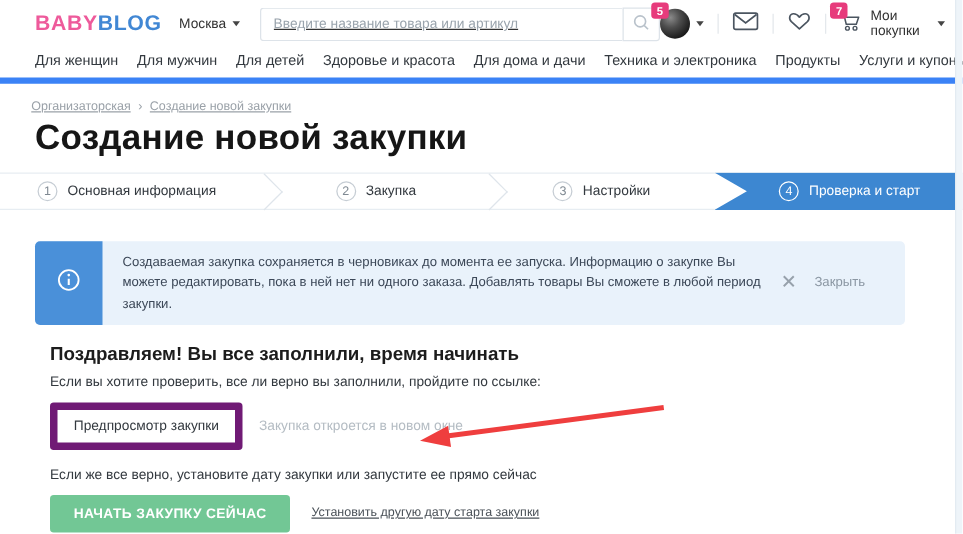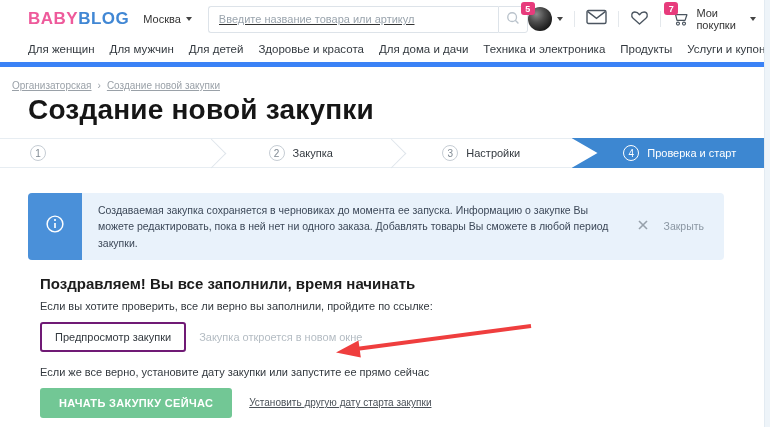--- a/index.html
+++ b/index.html
@@ -29,21 +29,21 @@
     position:absolute; top:-5px; left:-7px; min-width:14px; height:13px; padding:0 3px;
     background:#e73b7c; color:#fff; font-size:9px; font-weight:bold; border-radius:3px;
     display:flex; align-items:center; justify-content:center; z-index:2;
   }
   .icon-btn { position:relative; display:flex; align-items:center; cursor:pointer; }
   .mypurch { display:flex; align-items:center; gap:6px; font-size:11px; color:#333; cursor:pointer; position:relative; }
   
   .nav { height:31px; display:flex; align-items:center; gap:15px; padding:0 28px; border-bottom:5px solid #3b82f6; }
   .nav span { font-size:11.5px; color:#33393f; cursor:pointer; white-space:nowrap; }
   
-  .crumbs { margin:13px 0 0 12px; font-size:10px; color:#9aa1a8; display:flex; gap:6px; align-items:flex-end; }
+  .crumbs { margin:13px 0 0 25px; font-size:10px; color:#9aa1a8; display:flex; gap:6px; align-items:flex-end; }
   .crumbs a { color:#9aa1a8; text-decoration:underline; cursor:pointer; }
   .page-title { margin:3px 0 12px 28px; font-size:28px; font-weight:bold; color:#161616; letter-spacing:.2px; }
   
   .steps { display:flex; height:30px; border-top:1px solid #e7edf2; border-bottom:1px solid #e7edf2; position:relative; }
   .step { flex:1; display:flex; align-items:center; justify-content:center; position:relative; cursor:pointer; }
   .step:first-child { justify-content:flex-start; padding-left:30px; }
   .step .sep { position:absolute; right:-11px; top:4px; width:21px; height:21px; border-top:1px solid #dfe5eb; border-right:1px solid #dfe5eb; transform:rotate(45deg); background:transparent; z-index:1; }
   .step-num {
     width:16px; height:16px; border:1px solid #c6cdd4; border-radius:50%; margin-right:8px;
     font-size:10px; color:#7f8992; display:flex; align-items:center; justify-content:center; flex:none;
@@ -53,28 +53,28 @@
     background:#3d87d1; margin-top:-1px; margin-bottom:-1px;
     clip-path:polygon(0 0, 100% 0, 100% 100%, 0 100%, 26px 50%);
     padding-left:18px;
   }
   .step.active .step-num { border-color:#fff; color:#fff; }
   .step.active .step-label { color:#fff; }
   
   .banner { margin:25px 46px 0 28px; display:flex; background:#e9f2fb; border-radius:4px; min-height:50px; }
   .banner-icon { width:54px; border-radius:4px 0 0 4px; background:#4a90d9; display:flex; align-items:center; justify-content:center; flex:none; }
   .banner-text { flex:1; padding:9px 14px 9px 16px; font-size:10.5px; line-height:1.55; color:#3c4858; }
-  .banner-close { display:flex; align-items:center; gap:16px; padding-right:20px; font-size:10.5px; color:#8b97a3; white-space:nowrap; cursor:pointer; }
+  .banner-close { display:flex; align-items:center; gap:16px; padding-right:32px; font-size:10.5px; color:#8b97a3; white-space:nowrap; cursor:pointer; }
   
   .content { padding:0 40px; }
   .congrats { margin-top:15px; font-size:15px; font-weight:bold; color:#1c1c1c; }
   .hint { margin-top:8px; font-size:11px; color:#33393f; }
   .row { margin-top:10px; display:flex; align-items:center; }
   .btn-preview {
-    background:#fff; border:2px solid #701a75; border-radius:3px; padding:7px 13px;
+    background:#fff; border:6px solid #701a75; border-radius:3px; padding:7px 13px;
     font-size:11px; color:#33393f; cursor:pointer; font-family:"Liberation Sans",sans-serif;
   }
   .preview-note { margin-left:13px; font-size:11px; color:#b4bcc3; }
   .hint2 { margin-top:14px; font-size:11px; color:#33393f; }
   .btn-start {
     background:#72c795; border:none; border-radius:3px; padding:9px 19px;
     font-size:11px; font-weight:bold; color:#fff; letter-spacing:.3px; cursor:pointer; font-family:"Liberation Sans",sans-serif;
   }
   .other-date { margin-left:17px; font-size:10px; color:#4a5158; text-decoration:underline; cursor:pointer; }
   
@@ -155,20 +155,21 @@
 <div class="crumbs">
   <a>Организаторская</a>
   <span>›</span>
   <a>Создание новой закупки</a>
 </div>
 <h1 class="page-title">Создание новой закупки</h1>
 
 <div class="steps">
   <div class="step">
     <span class="step-num">1</span>
+    <span class="step-label">Основная информация</span>
     <span class="sep"></span>
   </div>
   <div class="step">
     <span class="step-num">2</span>
     <span class="step-label">Закупка</span>
     <span class="sep"></span>
   </div>
   <div class="step">
     <span class="step-num">3</span>
     <span class="step-label">Настройки</span>

